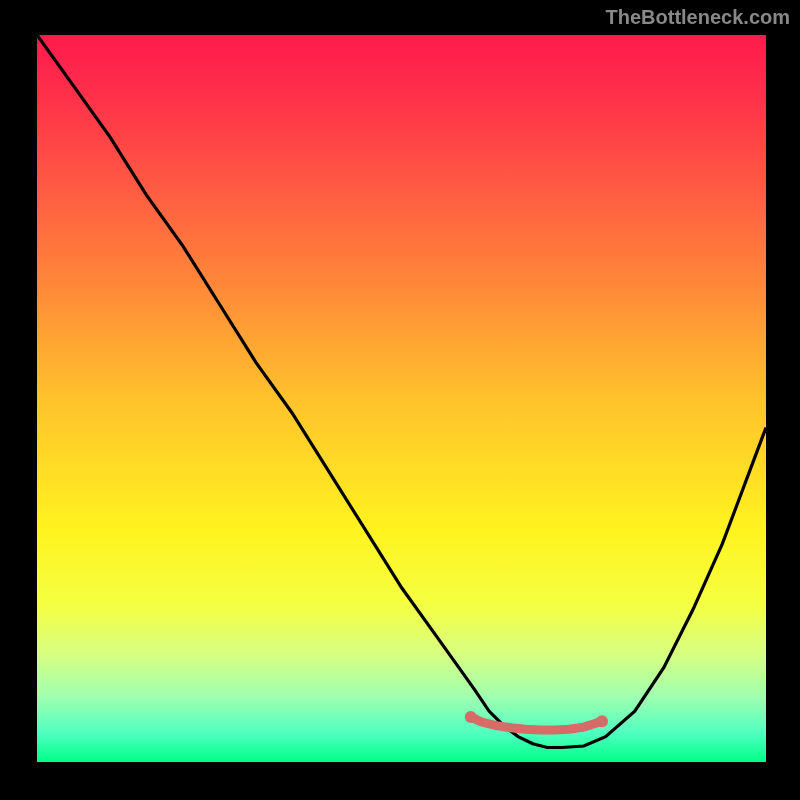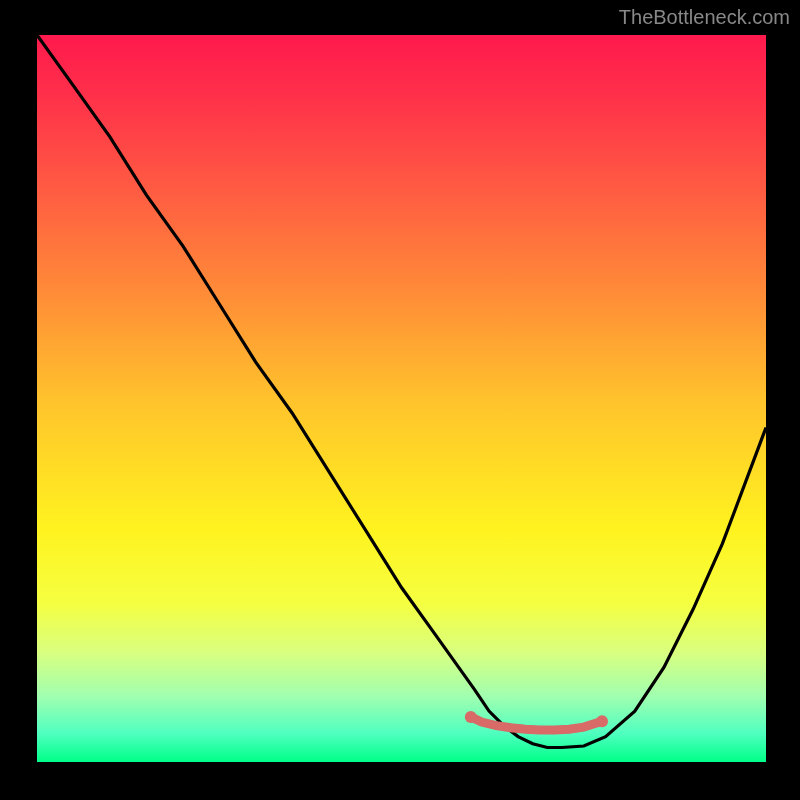--- a/index.html
+++ b/index.html
@@ -9,21 +9,21 @@
     background: #000;
     position: relative;
     font-family: Arial, sans-serif;
   }
   .watermark {
     position: absolute;
     top: 6px;
     right: 10px;
     color: #888;
     font-size: 20px;
-    font-weight: normal;
+    font-weight: bold;
     z-index: 10;
   }
   .plot-area {
     position: absolute;
     left: 37px;
     top: 35px;
     width: 729px;
     height: 727px;
     overflow: hidden;
   }

